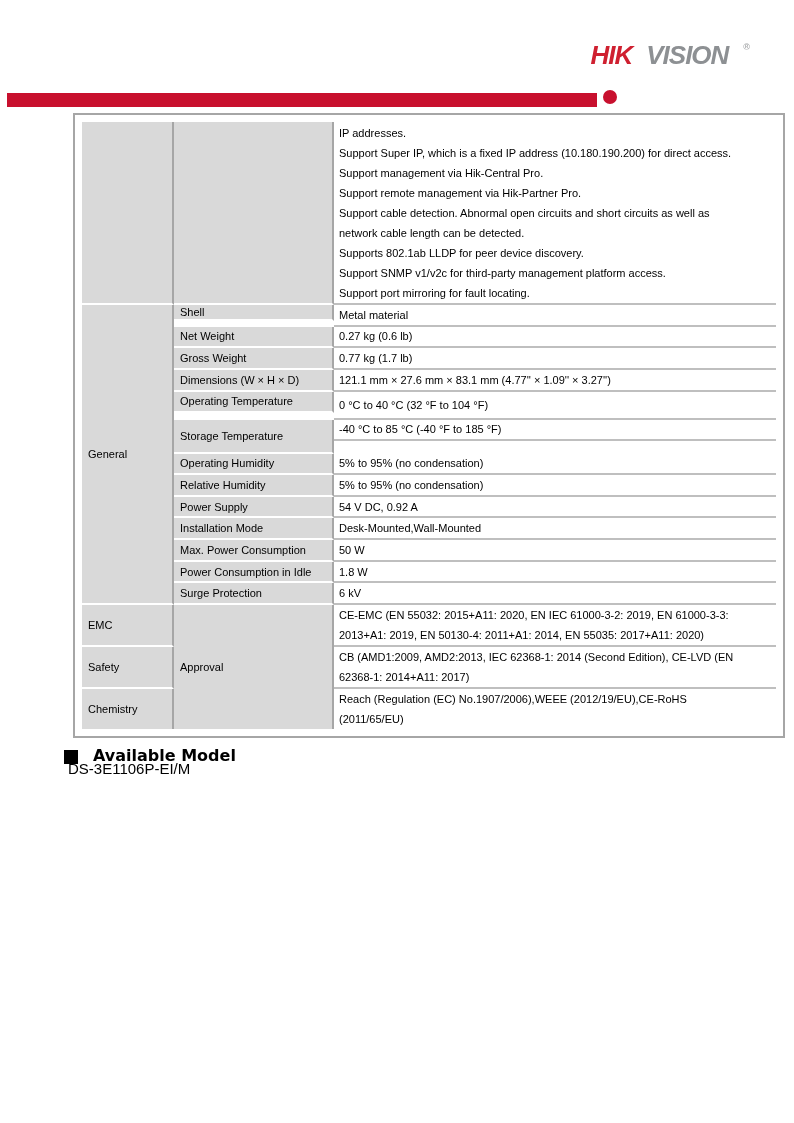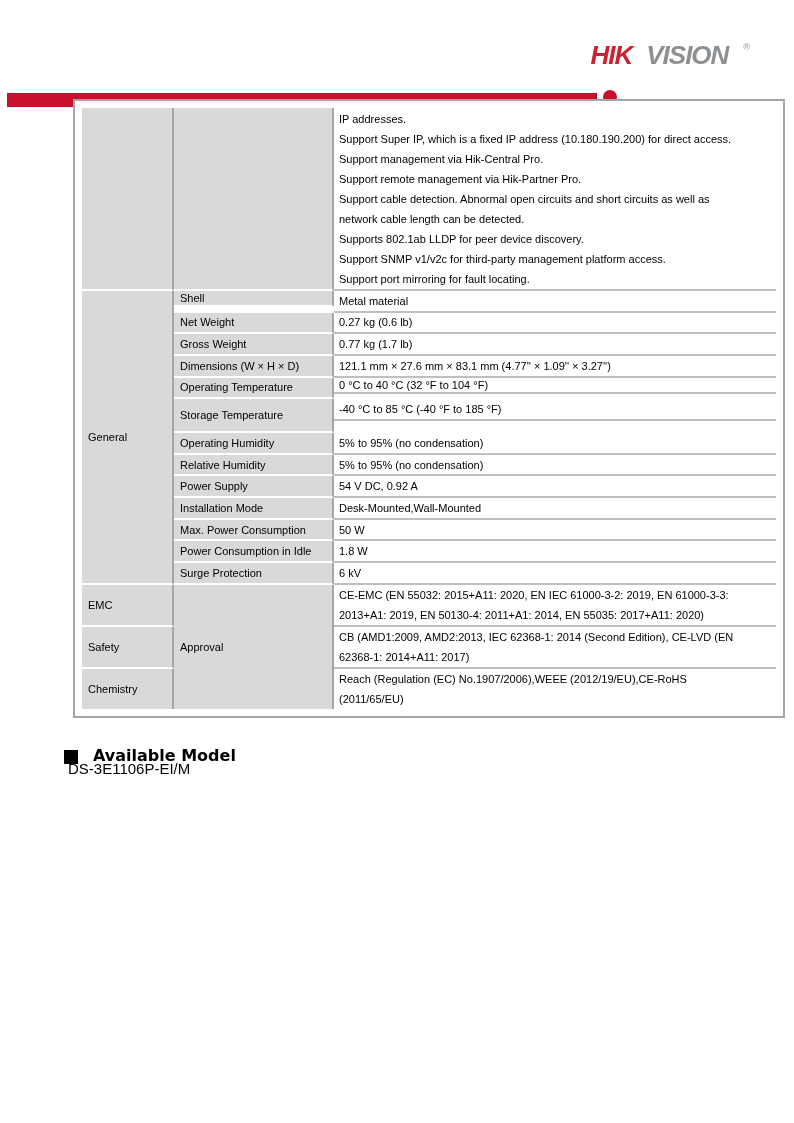--- a/index.html
+++ b/index.html
@@ -26,21 +26,21 @@
     position:absolute; top:86px; left:0; width:590px; height:2px;
     background:var(--divider-red,#c8102e);
   }
   .divider-dot {
     position:absolute; top:83px; left:596px; width:8px; height:8px;
     border-radius:50%; background:var(--divider-red,#c8102e);
   }
 
   
   .spec-table {
-    position:absolute; left:66px; top:92px; width:712px;
+    position:absolute; left:66px; top:106px; width:712px;
     display:grid; grid-template-columns:92px 160px 1fr;
     grid-auto-flow:row;
     border:2px solid var(--border-gray,#a6a6a6);
     background:#fff; font-size:11px;
   }
   .cell { display:flex; align-items:center; overflow:hidden; }
   .cat, .label {
     background:var(--cell-gray,#d9d9d9);
     border-right:2px solid var(--border-gray,#a6a6a6);
     border-bottom:2px solid #ffffff;
@@ -98,21 +98,21 @@
       <div class="cell cat" style="grid-row: span 13;">General</div>
       <div class="cell label" style="height: 14px;">Shell</div>
       <div class="cell value" style="height: 21.65px;">Metal material</div>
       <div class="cell label" style="height: 21.65px;">Net Weight</div>
       <div class="cell value" style="height: 21.65px;">0.27 kg (0.6 lb)</div>
       <div class="cell label" style="height: 21.65px;">Gross Weight</div>
       <div class="cell value" style="height: 21.65px; text-align: center;">0.77 kg (1.7 lb)</div>
       <div class="cell label" style="height: 21.65px;">Dimensions (W × H × D)</div>
       <div class="cell value" style="height: 21.65px;">121.1 mm × 27.6 mm × 83.1 mm (4.77'' × 1.09'' × 3.27'')</div>
       <div class="cell label" style="height: 21.65px;">Operating Temperature</div>
-      <div class="cell value" style="height: 16px;">0 °C to 40 °C (32 °F to 104 °F)</div>
+      <div class="cell value" style="height: 28px;">0 °C to 40 °C (32 °F to 104 °F)</div>
       <div class="cell label" style="height: 34px;">Storage Temperature</div>
       <div class="cell value" style="height: 21.65px;">-40 °C to 85 °C (-40 °F to 185 °F)</div>
       <div class="cell label" style="height: 21.65px;">Operating Humidity</div>
       <div class="cell value" style="height: 21.65px;">5% to 95% (no condensation)</div>
       <div class="cell label" style="height: 21.65px;">Relative Humidity</div>
       <div class="cell value" style="height: 21.65px;">5% to 95% (no condensation)</div>
       <div class="cell label" style="height: 21.65px;">Power Supply</div>
       <div class="cell value" style="height: 21.65px;">54 V DC, 0.92 A</div>
       <div class="cell label" style="height: 21.65px;">Installation Mode</div>
       <div class="cell value" style="height: 21.65px;">Desk-Mounted,Wall-Mounted</div>

